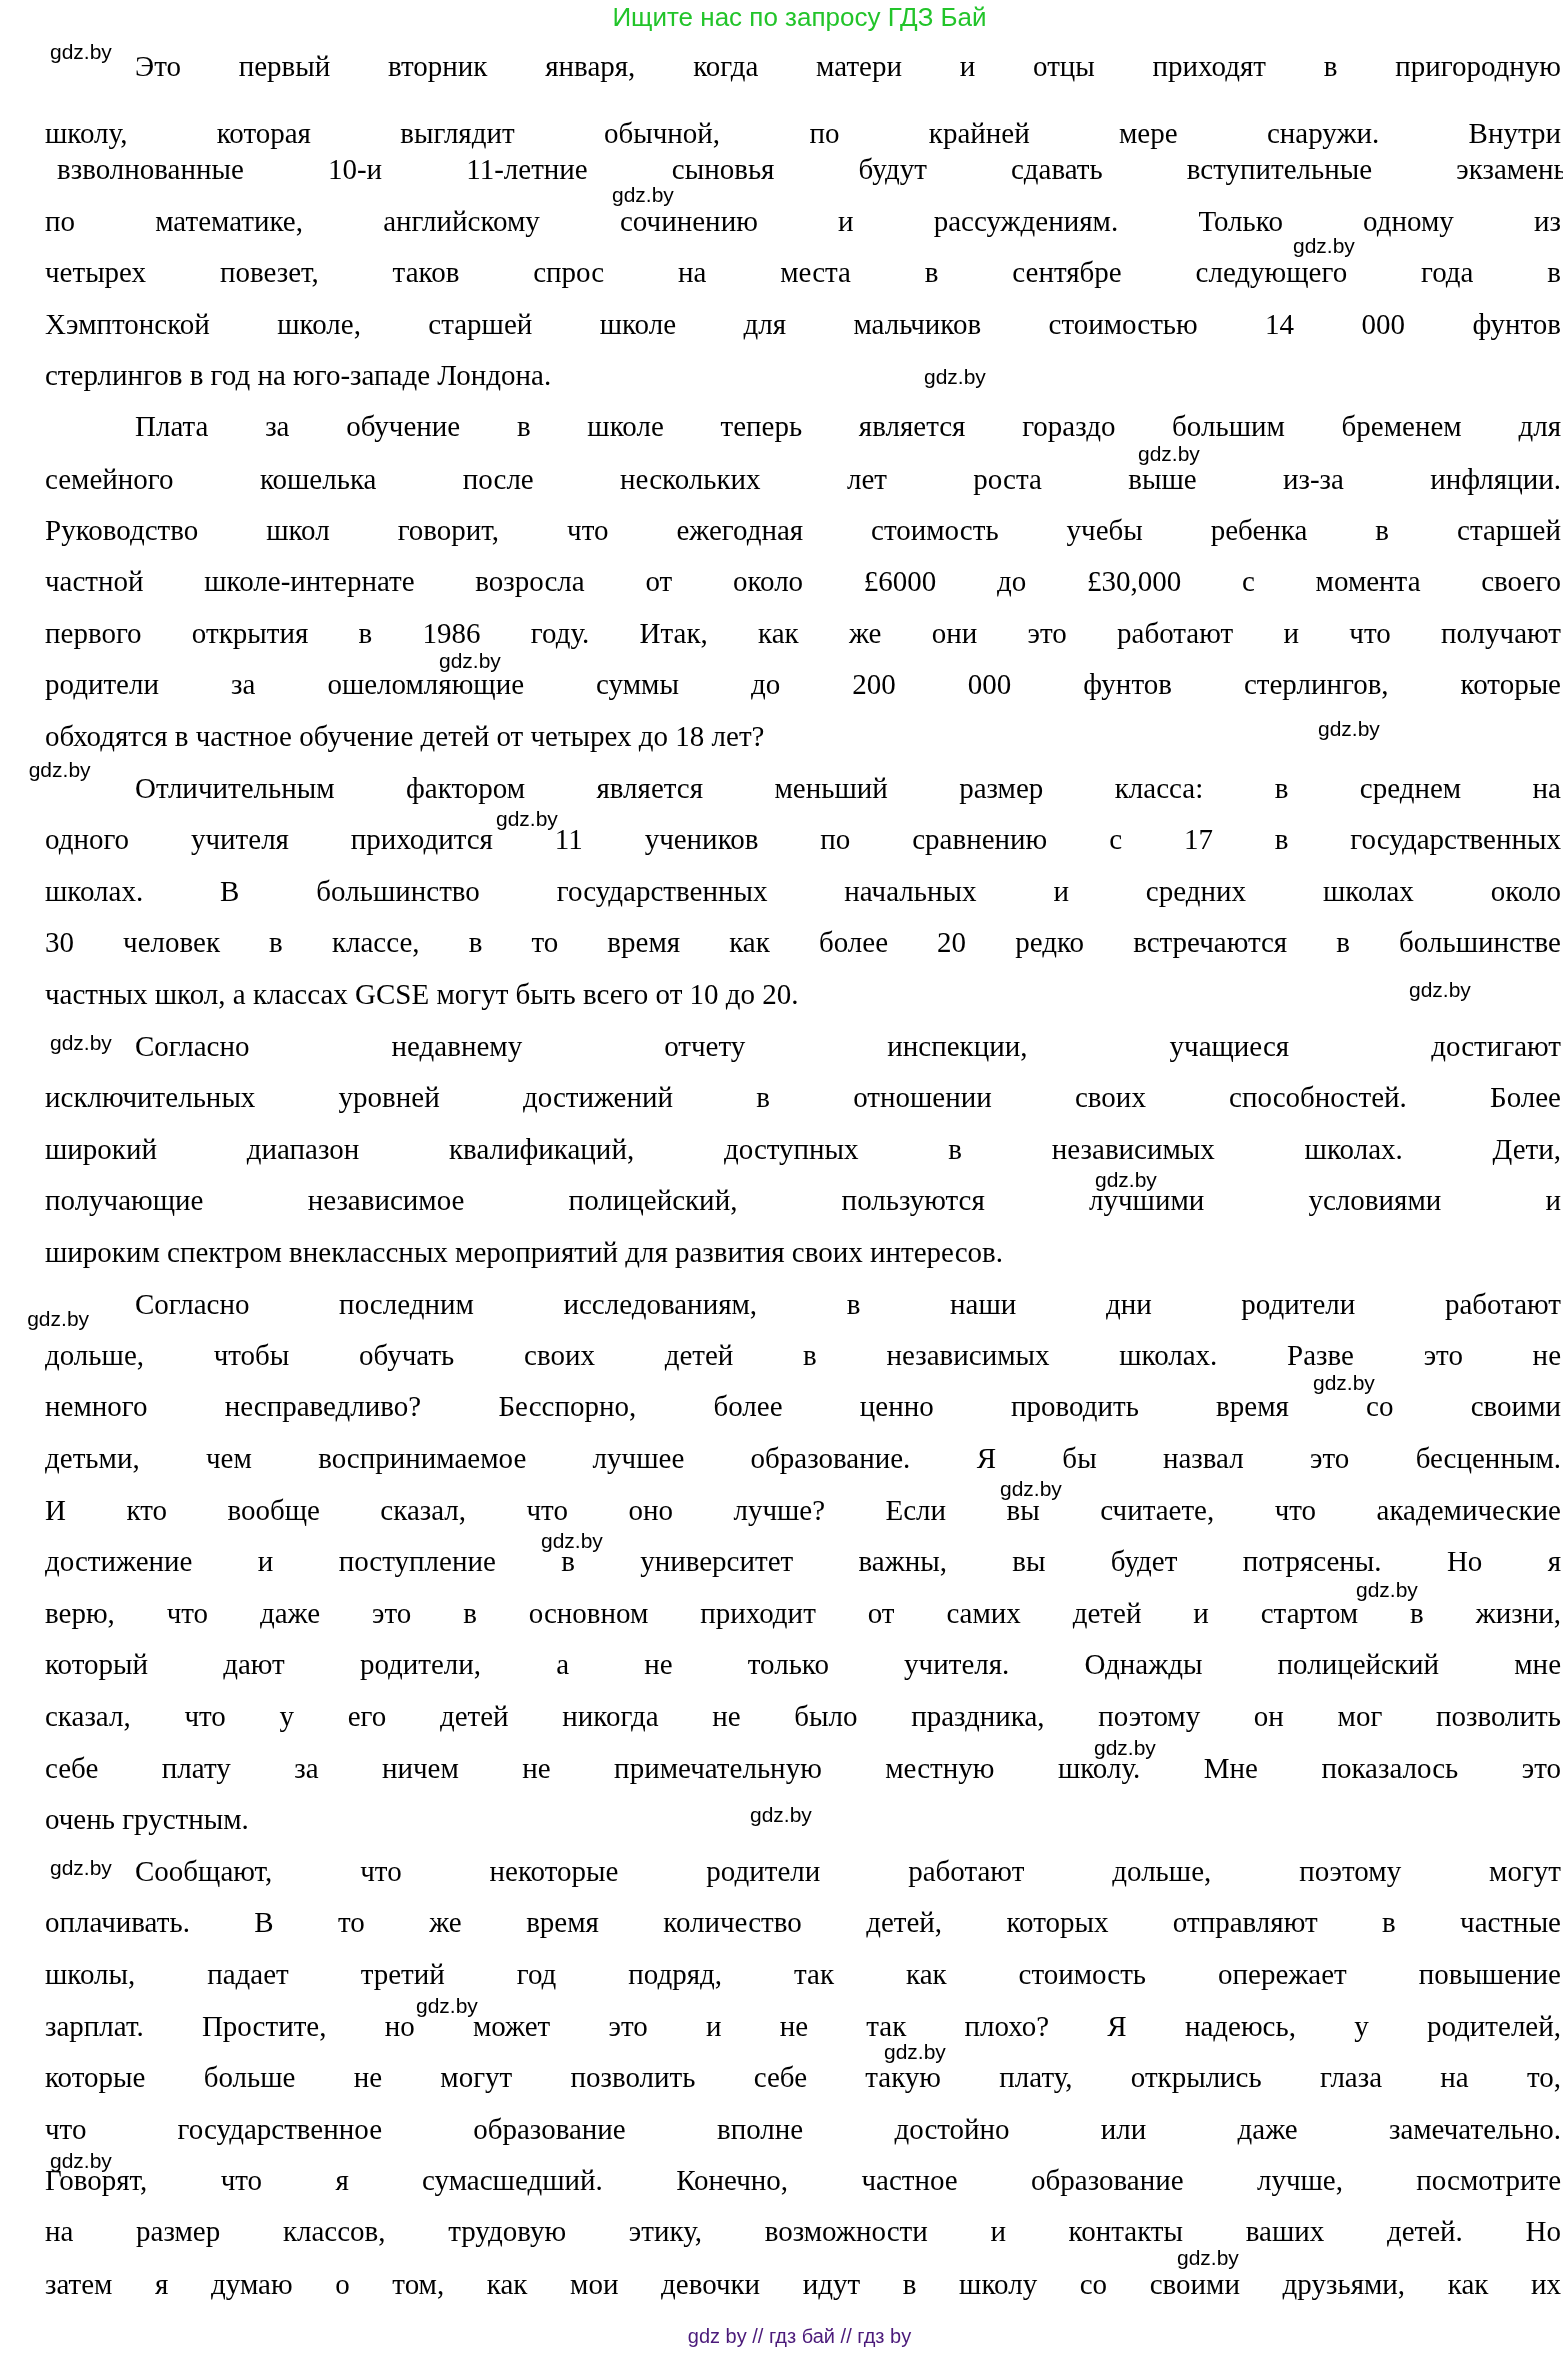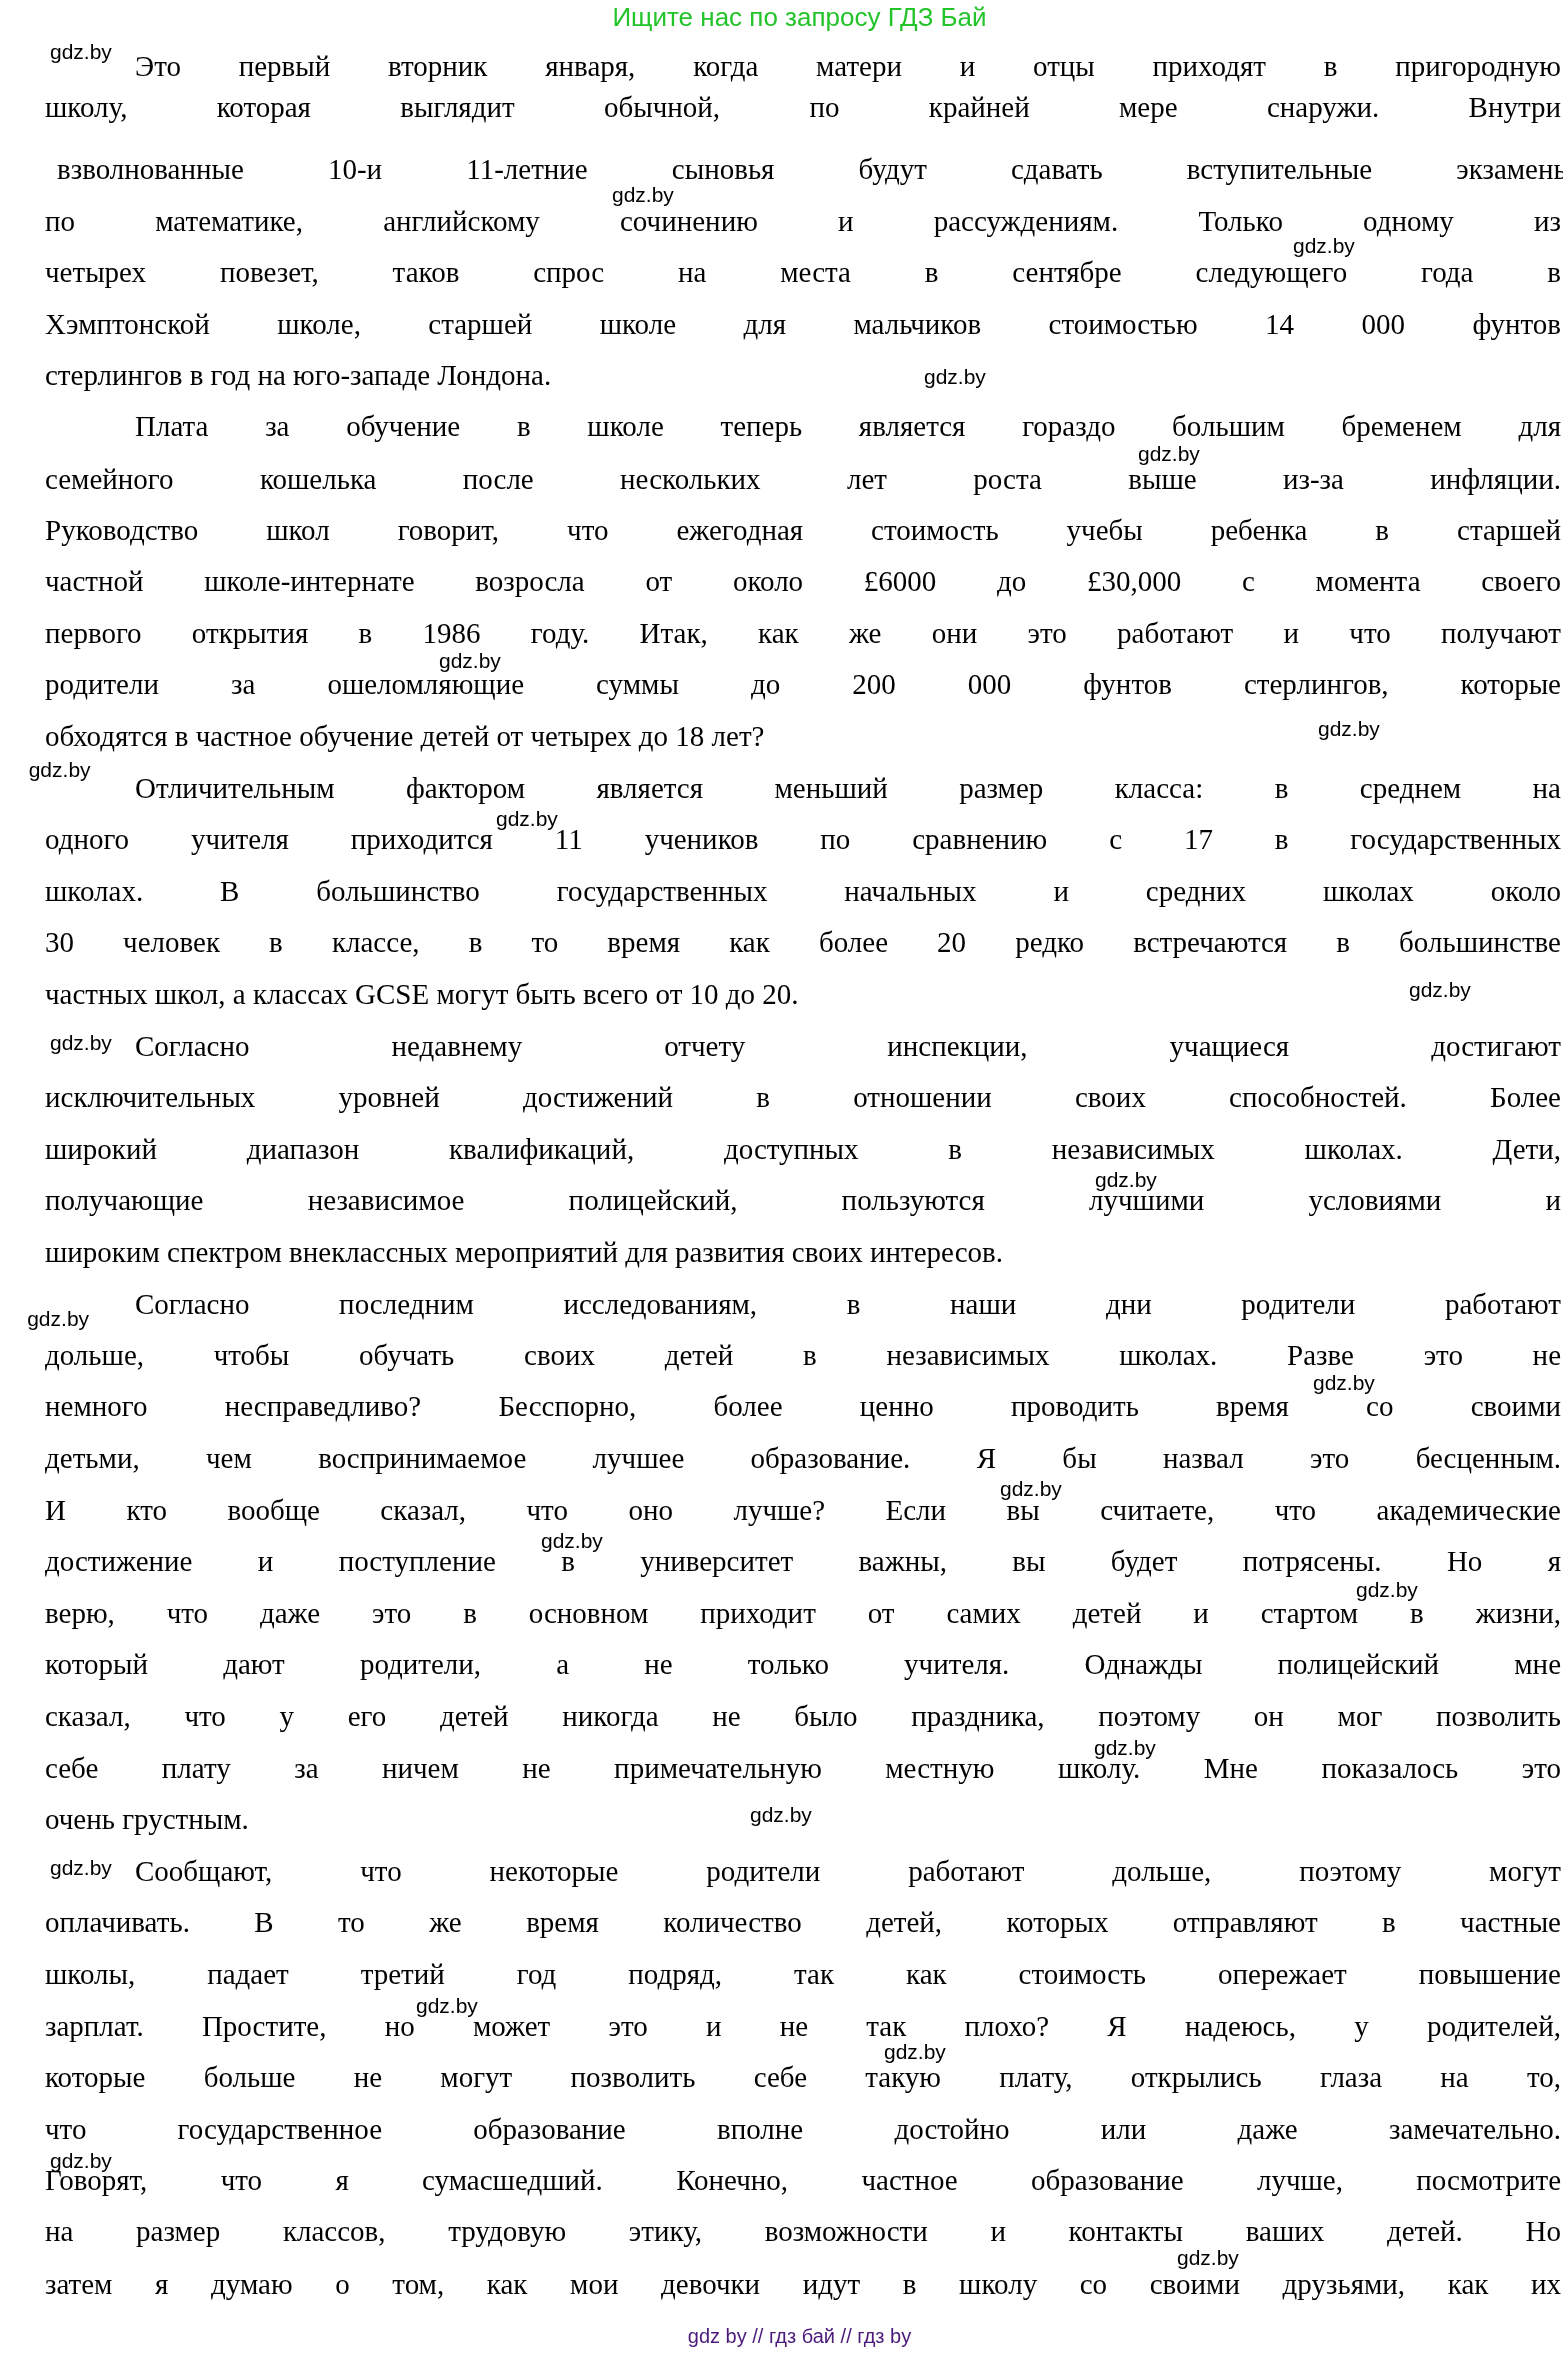--- a/index.html
+++ b/index.html
@@ -28,21 +28,21 @@
 </style>
 </head>
 <body>
 
 <div class="page">
   <div class="top-banner">Ищите нас по запросу ГДЗ Бай</div>
 
   <div id="body-text">
 
     <div class="line just" style="left:117px;width:1426px;top:41px">Это первый вторник января, когда матери и отцы приходят в пригородную</div>
-    <div class="line just" style="left:27px;width:1516px;top:82px">школу, которая выглядит обычной, по крайней мере снаружи. Внутри</div>
+    <div class="line just" style="left:27px;width:1516px;top:108px">школу, которая выглядит обычной, по крайней мере снаружи. Внутри</div>
     <div class="line just" style="left:39px;width:1516px;top:144px">взволнованные 10-и 11-летние сыновья будут сдавать вступительные экзамены</div>
     <div class="line just" style="left:27px;width:1516px;top:196px">по математике, английскому сочинению и рассуждениям. Только одному из</div>
     <div class="line just" style="left:27px;width:1516px;top:247px">четырех повезет, таков спрос на места в сентябре следующего года в</div>
     <div class="line just" style="left:27px;width:1516px;top:299px">Хэмптонской школе, старшей школе для мальчиков стоимостью 14 000 фунтов</div>
     <div class="line" style="left:27px;top:350px">стерлингов в год на юго-западе Лондона.</div>
 
     <div class="line just" style="left:117px;width:1426px;top:401px">Плата за обучение в школе теперь является гораздо большим бременем для</div>
     <div class="line just" style="left:27px;width:1516px;top:454px">семейного кошелька после нескольких лет роста выше из-за инфляции.</div>
     <div class="line just" style="left:27px;width:1516px;top:505px">Руководство школ говорит, что ежегодная стоимость учебы ребенка в старшей</div>
     <div class="line just" style="left:27px;width:1516px;top:556px">частной школе-интернате возросла от около £6000 до £30,000 с момента своего</div>

